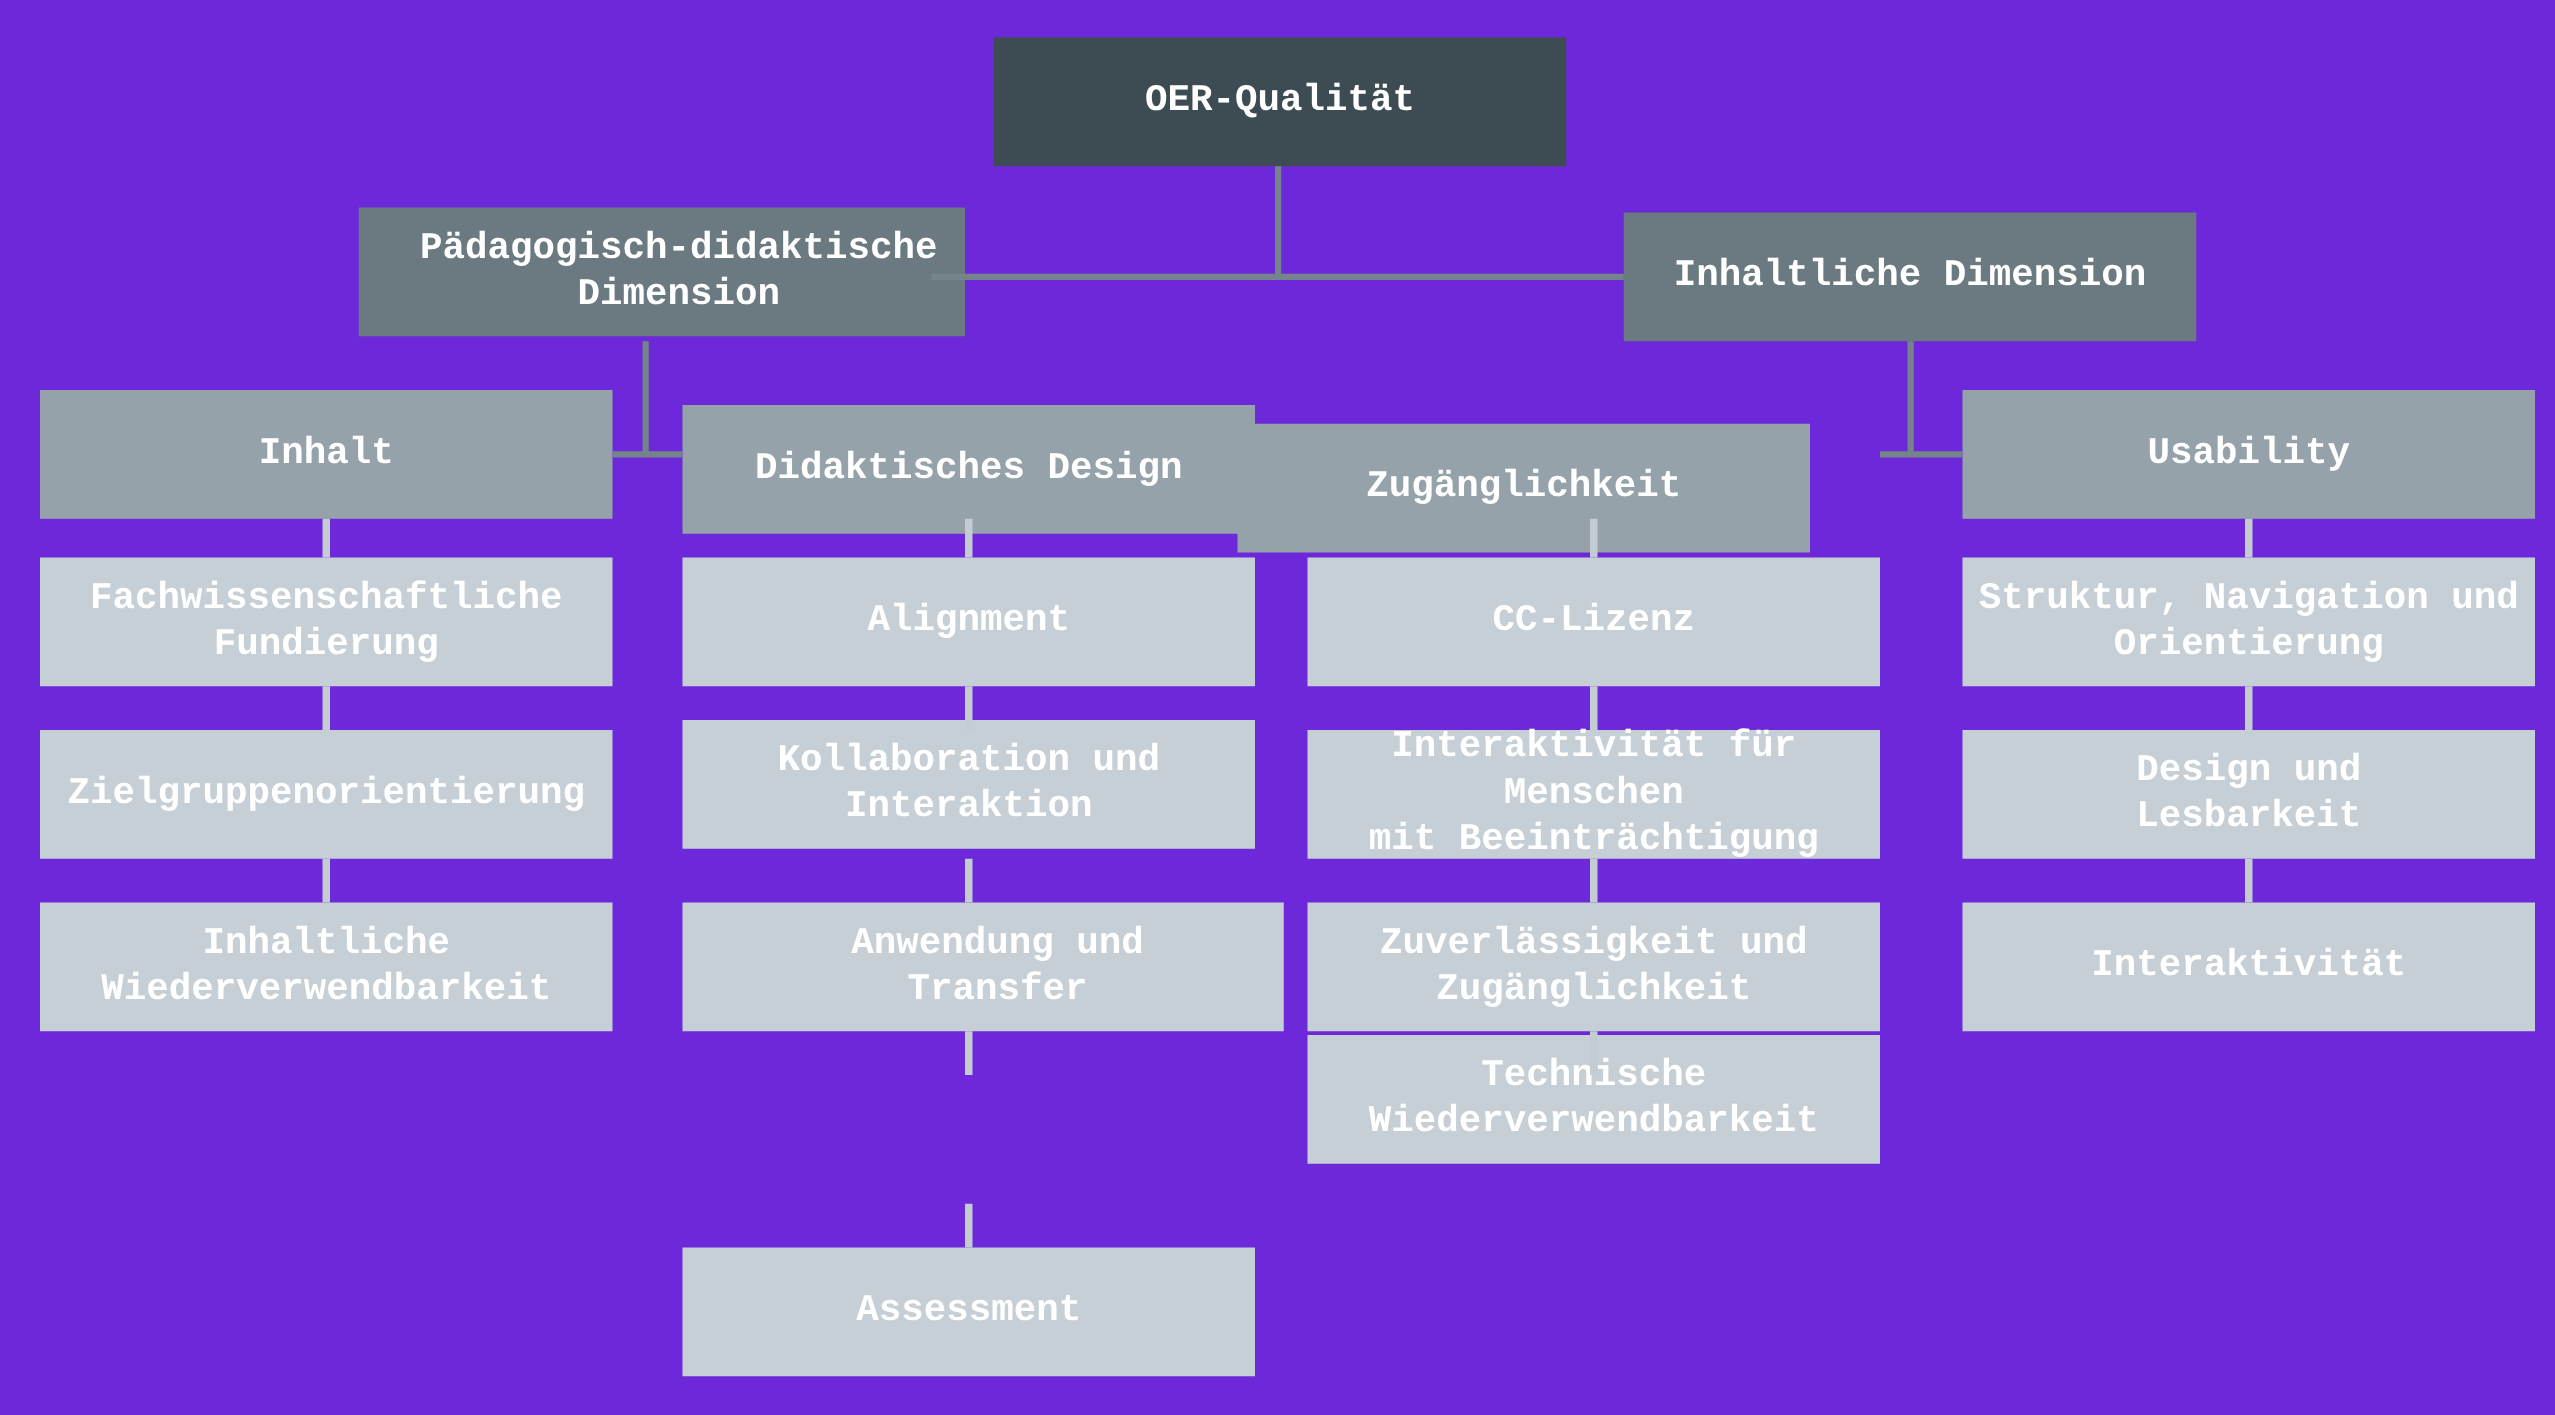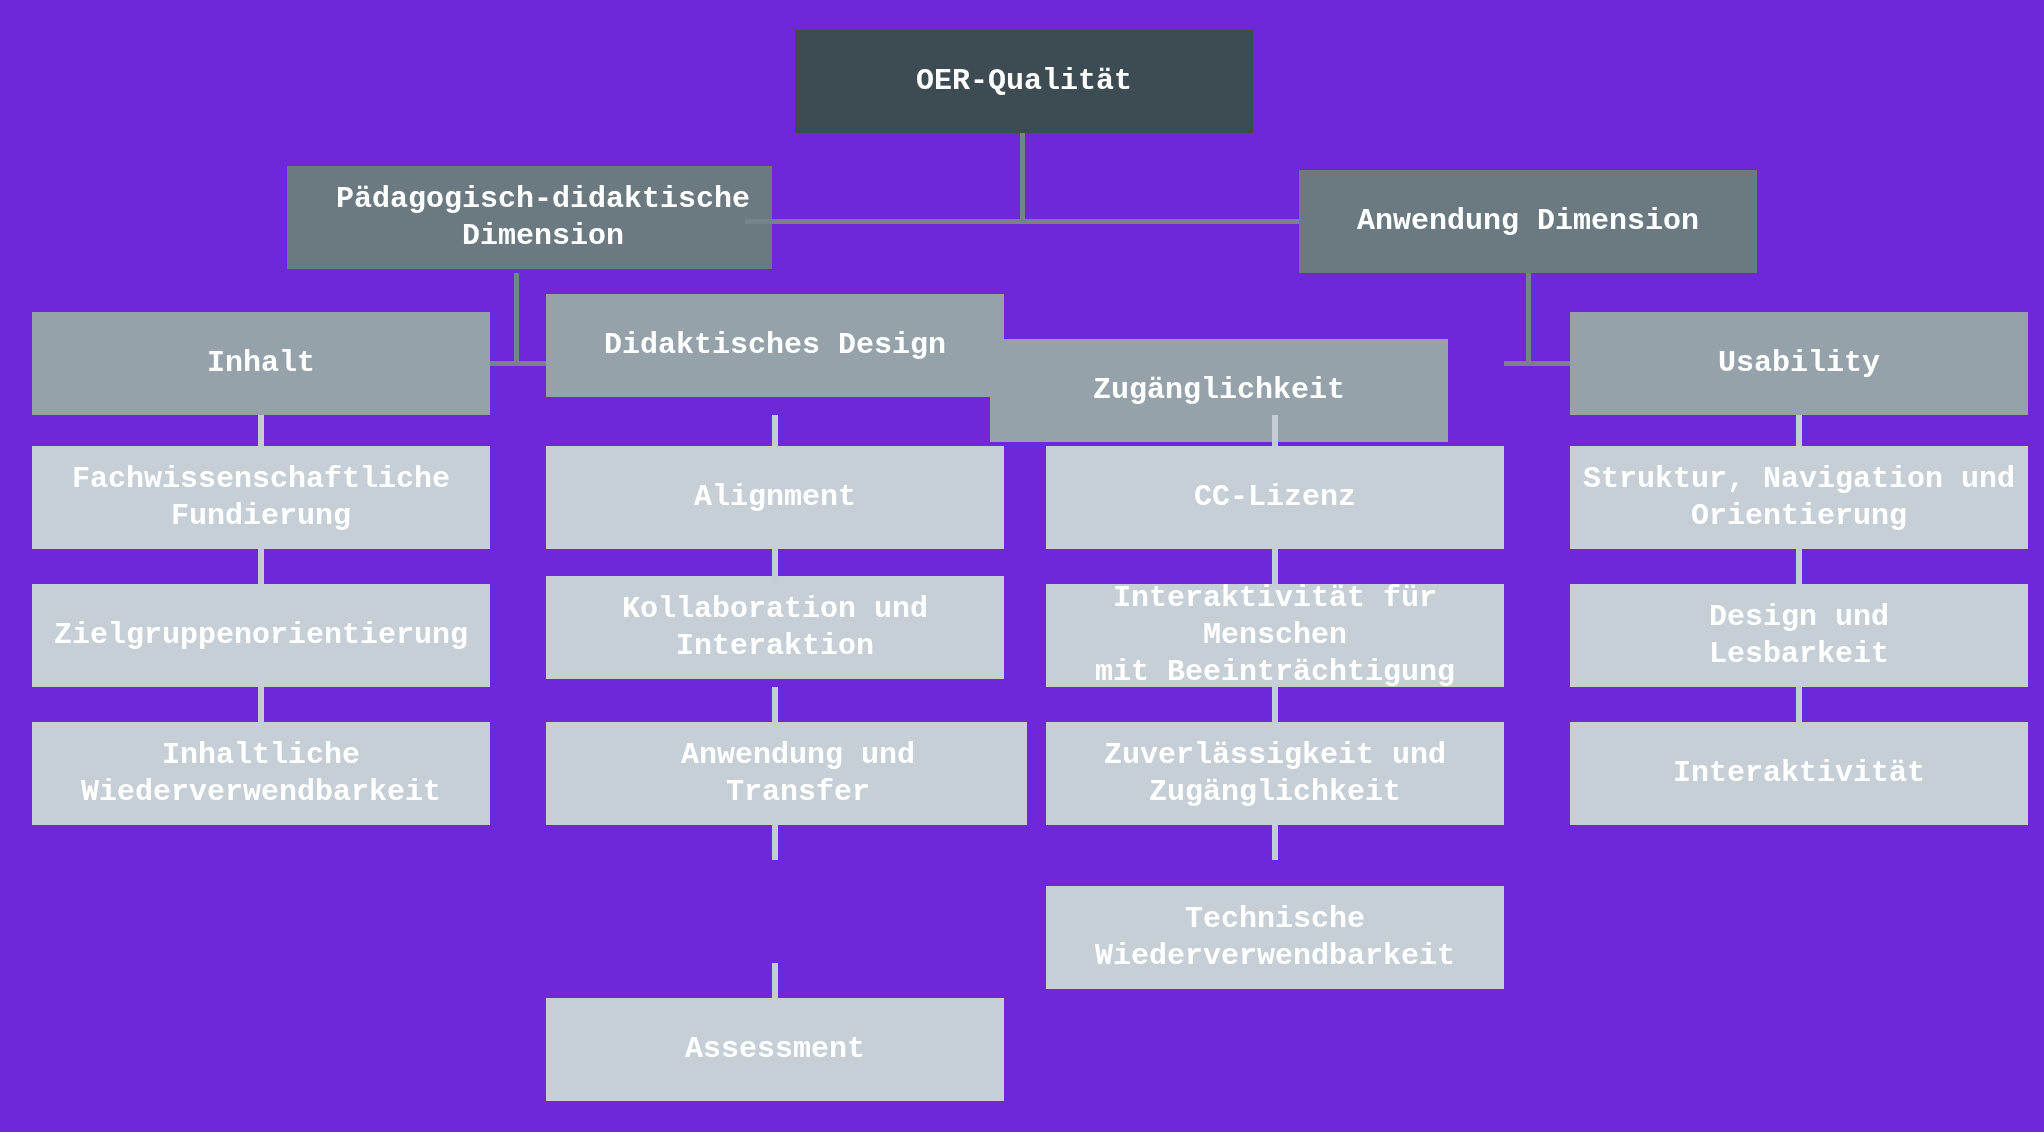--- a/index.html
+++ b/index.html
@@ -35,24 +35,24 @@
 </style>
 </head>
 <body>
 
 <div class="canvas">
 
   <div class="node l1" style="left:795px; top:30px;">OER-Qualität</div>
 
   <div class="node l2" style="left:287px; top:166px;padding-left:27px;">Pädagogisch-didaktische
 Dimension</div>
-  <div class="node l2" style="left:1299px; top:170px;">Anwendung Dimension</div>
+  <div class="node l2" style="left:1299px; top:170px;">Inhaltliche Dimension</div>
 
   <div class="node l3" style="left:32px; top:312px;">Inhalt</div>
-  <div class="node l3" style="left:546px; top:294px;">Didaktisches Design</div>
+  <div class="node l3" style="left:546px; top:324px;">Didaktisches Design</div>
   <div class="node l3" style="left:990px; top:312px;margin-top:27px;">Zugänglichkeit</div>
   <div class="node l3" style="left:1570px; top:312px;">Usability</div>
 
   <div class="node l4" style="left:32px; top:446px;">Fachwissenschaftliche
 Fundierung</div>
   <div class="node l4" style="left:32px; top:584px;">Zielgruppenorientierung</div>
   <div class="node l4" style="left:32px; top:722px;">Inhaltliche
 Wiederverwendbarkeit</div>
 
   <div class="node l4" style="left:546px; top:446px;">Alignment</div>
@@ -60,21 +60,21 @@
 Interaktion</div>
   <div class="node l4" style="left:546px; top:722px;padding-left:23px;">Anwendung und
 Transfer</div>
   <div class="node l4" style="left:546px; top:998px;">Assessment</div>
 
   <div class="node l4" style="left:1046px; top:446px;">CC-Lizenz</div>
   <div class="node l4" style="left:1046px; top:584px;">Interaktivität für Menschen
 mit Beeinträchtigung</div>
   <div class="node l4" style="left:1046px; top:722px;">Zuverlässigkeit und
 Zugänglichkeit</div>
-  <div class="node l4" style="left:1046px; top:886px;">Technische
+  <div class="node l4" style="left:1046px; top:828px;">Technische
 Wiederverwendbarkeit</div>
 
   <div class="node l4" style="left:1570px; top:446px;">Struktur, Navigation und
 Orientierung</div>
   <div class="node l4" style="left:1570px; top:584px;">Design und
 Lesbarkeit</div>
   <div class="node l4" style="left:1570px; top:722px;">Interaktivität</div>
 
   <div class="line dark" style="left:1020px; top:133px; width:5px;  height:89px;"></div>
   <div class="line dark" style="left:745px;  top:219px; width:554px; height:5px;"></div>

